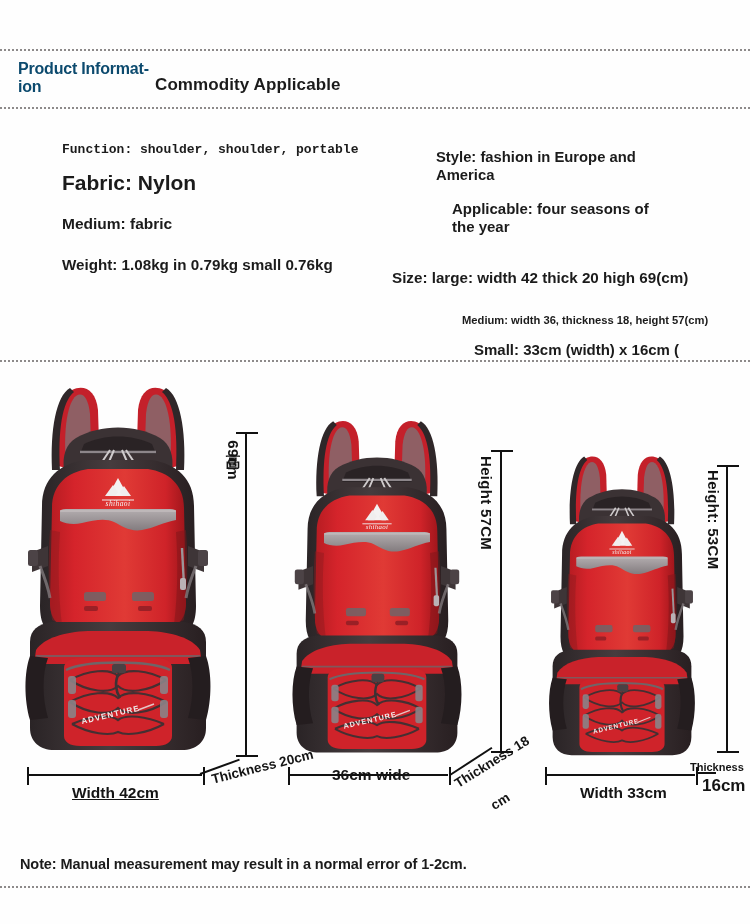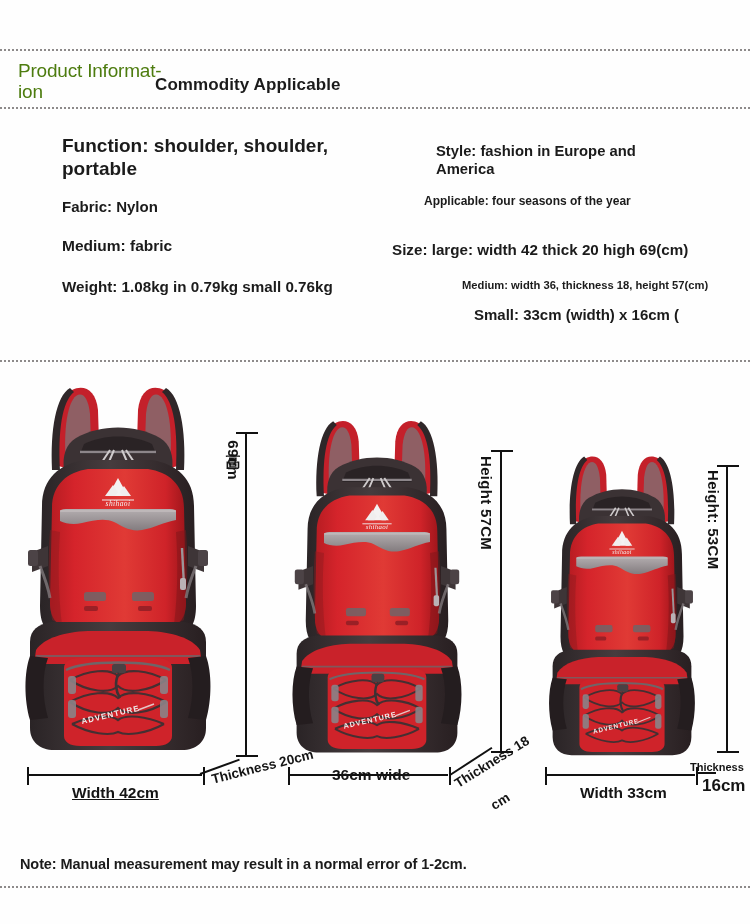--- a/index.html
+++ b/index.html
@@ -35,25 +35,25 @@
   #rule-header { top: 107px; }
   #rule-mid    { top: 360px; }
   #rule-bottom { top: 886px; }
 
   
   .hdr-small {
     position: absolute;
     left: 18px;
     top: 60px;
     width: 150px;
-    font-size: 19px;
-    font-weight: normal;
+    font-size: 16px;
+    font-weight: bold;
     line-height: 1.12;
     letter-spacing: -0.2px;
-    color: #4d7c0f;
+    color: #0c4a6e;
   }
   .hdr-title {
     position: absolute;
     left: 155px;
     top: 75px;
     font-size: 17px;
     font-weight: bold;
     letter-spacing: 0.1px;
     color: #1b1b1b;
   }
@@ -69,29 +69,29 @@
     position: absolute;
     left: 392px;
     top: 132px;
     width: 348px;
   }
   .spec-line {
     font-weight: bold;
     color: #1b1b1b;
     line-height: 1.22;
   }
-  .sl-fn      { font-size: 19px; margin-top: 2px; }
-  .sl-fabric  { font-size: 15px; margin-top: 18px; }
+  .sl-fn      { font-size: 13px; margin-top: 10px; font-family: Liberation Mono, monospace; }
+  .sl-fabric  { font-size: 21px; margin-top: 12px; }
   .sl-lining  { font-size: 15.5px; margin-top: 20px; }
   .sl-weight  { font-size: 15.2px; margin-top: 22px; }
 
-  .sr-style   { font-size: 14.8px; margin-left: 44px; margin-top: 10px; width: 240px; }
-  .sr-applic  { font-size: 12px; margin-left: 32px; margin-top: 16px; width: 220px; }
+  .sr-style   { font-size: 14.8px; margin-left: 44px; margin-top: 16px; width: 240px; }
+  .sr-applic  { font-size: 15px; margin-left: 60px; margin-top: 16px; width: 220px; }
   .sr-large   { font-size: 15.2px; margin-left: 0px;  margin-top: 32px; }
-  .sr-medium  { font-size: 11.2px; margin-left: 70px; margin-top: 20px; }
+  .sr-medium  { font-size: 11.2px; margin-left: 70px; margin-top: 27px; }
   .sr-small   { font-size: 15px;   margin-left: 82px; margin-top: 13px; width: 250px; text-indent: 0; }
   .sr-small .ind2 { display: block; padding-left: 14px; }
 
   
   .figures {
     position: absolute;
     left: 0;
     top: 362px;
     width: 750px;
     height: 470px;

